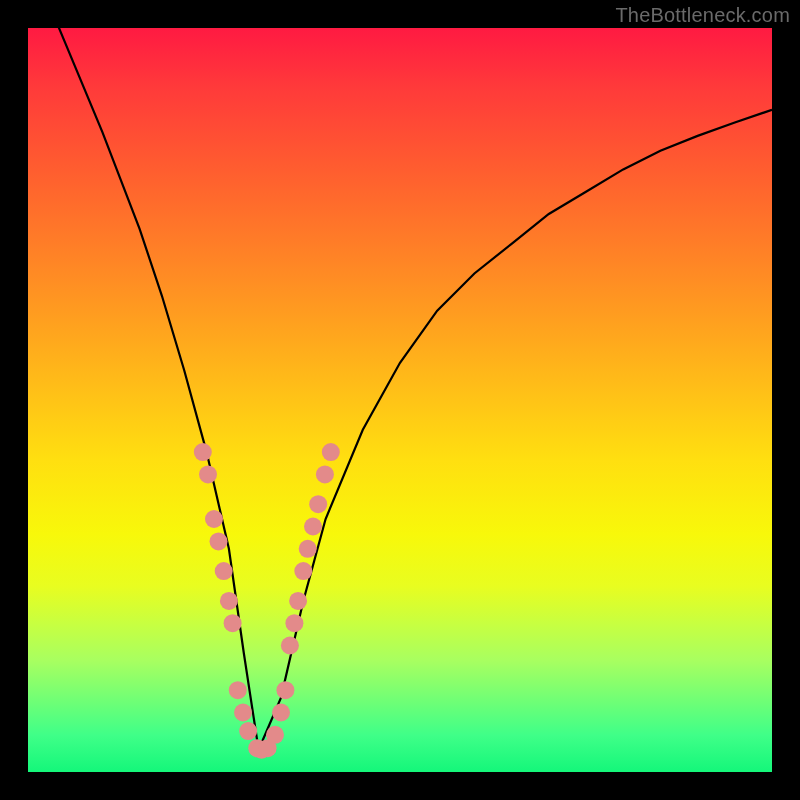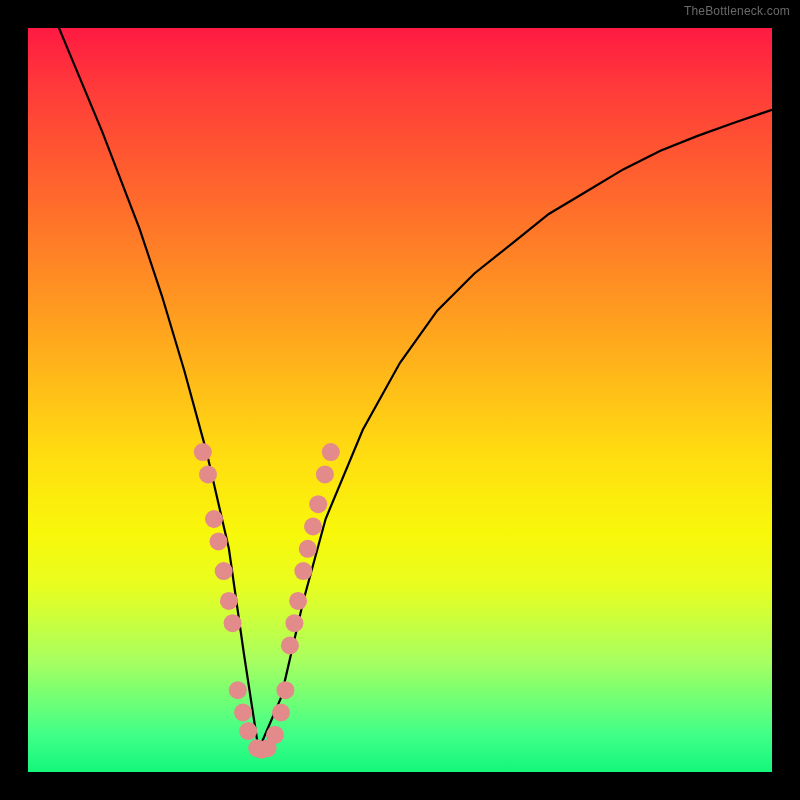--- a/index.html
+++ b/index.html
@@ -39,21 +39,21 @@
       #74ff74 90%,
       #40ff88 95%,
       #14f77a 100%
     );
   }
   .watermark {
     position: absolute;
     top: 4px;
     right: 10px;
     color: #6a6a6a;
-    font-size: 12px;
+    font-size: 20px;
     font-weight: 500;
     letter-spacing: 0.2px;
     user-select: none;
   }
   svg {
     position: absolute;
     inset: 0;
   }
 </style>
 </head>

